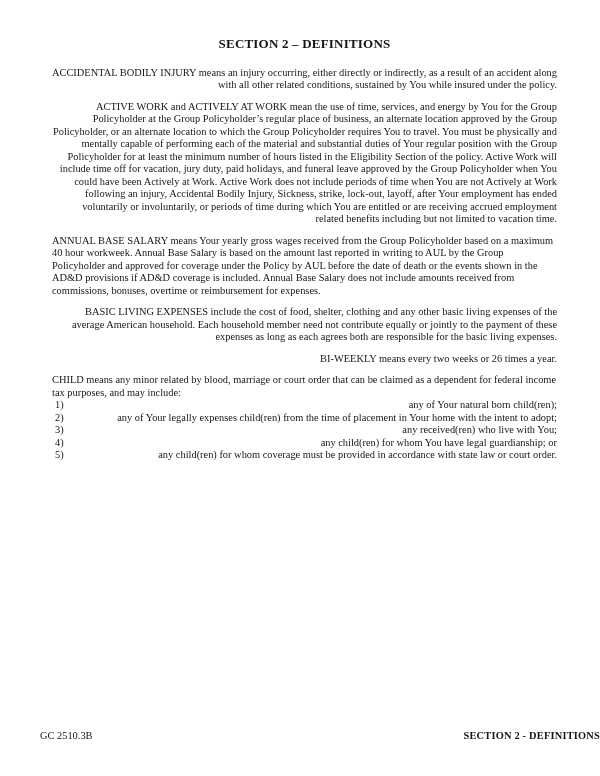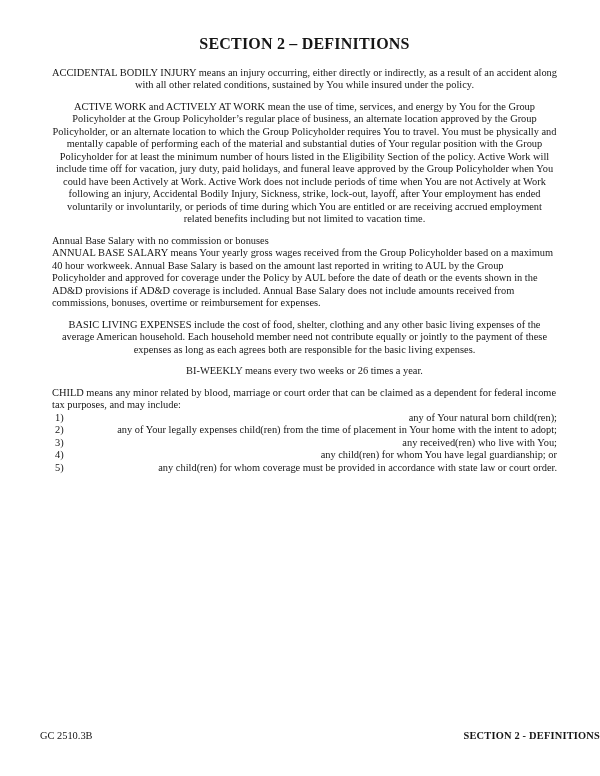--- a/index.html
+++ b/index.html
@@ -22,27 +22,27 @@
   }
   .content {
     position: absolute;
     top: 38px;
     left: 52px;
     right: 43px;
   }
   .title {
     margin: 0 0 16px 0;
     text-align: center;
-    font-size: 16px;
+    font-size: 13px;
     font-weight: bold;
     letter-spacing: 0.2px;
   }
   .para {
     margin: 9px 0 0 0;
-    text-align: center;
+    text-align: right;
   }
   .para-group {
     margin: 9px 0 0 0;
   }
   .line {
     margin: 0;
   }
   .list-row {
     display: flex;
     margin: 0;
@@ -81,21 +81,20 @@
 <div class="page">
   <div class="content">
 
     <h1 class="title">SECTION 2 – DEFINITIONS</h1>
 
     <p class="para">ACCIDENTAL BODILY INJURY means an injury occurring, either directly or indirectly, as a result of an accident along with all other related conditions, sustained by You while insured under the policy.</p>
 
     <p class="para">ACTIVE WORK and ACTIVELY AT WORK mean the use of time, services, and energy by You for the Group Policyholder at the Group Policyholder’s regular place of business, an alternate location approved by the Group Policyholder, or an alternate location to which the Group Policyholder requires You to travel. You must be physically and mentally capable of performing each of the material and substantial duties of Your regular position with the Group Policyholder for at least the minimum number of hours listed in the Eligibility Section of the policy.  Active Work will include time off for vacation, jury duty, paid holidays, and funeral leave approved by the Group Policyholder when You could have been Actively at Work. Active Work does not include periods of time when You are not Actively at Work following an injury, Accidental Bodily Injury, Sickness, strike, lock-out, layoff, after Your employment has ended voluntarily or involuntarily, or periods of time during which You are entitled or are receiving accrued employment related benefits including but not limited to vacation time.</p>
 
     <div class="para-group">
-      <p class="line">Annual Base Salary with no commission or bonuses</p>
       <p class="line">ANNUAL BASE SALARY means Your yearly gross wages received from the Group Policyholder based on a maximum 40 hour workweek. Annual Base Salary is based on the amount last reported in writing to AUL by the Group Policyholder and approved for coverage under the Policy by AUL before the date of death or the events shown in the AD&amp;D provisions if AD&amp;D coverage is included. Annual Base Salary does not include amounts received from commissions, bonuses, overtime or reimbursement for expenses.</p>
     </div>
 
     <p class="para">BASIC LIVING EXPENSES include the cost of food, shelter, clothing and any other basic living expenses of the average American household. Each household member need not contribute equally or jointly to the payment of these expenses as long as each agrees both are responsible for the basic living expenses.</p>
 
     <p class="para">BI-WEEKLY means every two weeks or 26 times a year.</p>
 
     <div class="para-group">
       <p class="line">CHILD means any minor related by blood, marriage or court order that can be claimed as a dependent for federal income tax purposes, and may include:</p>
 

